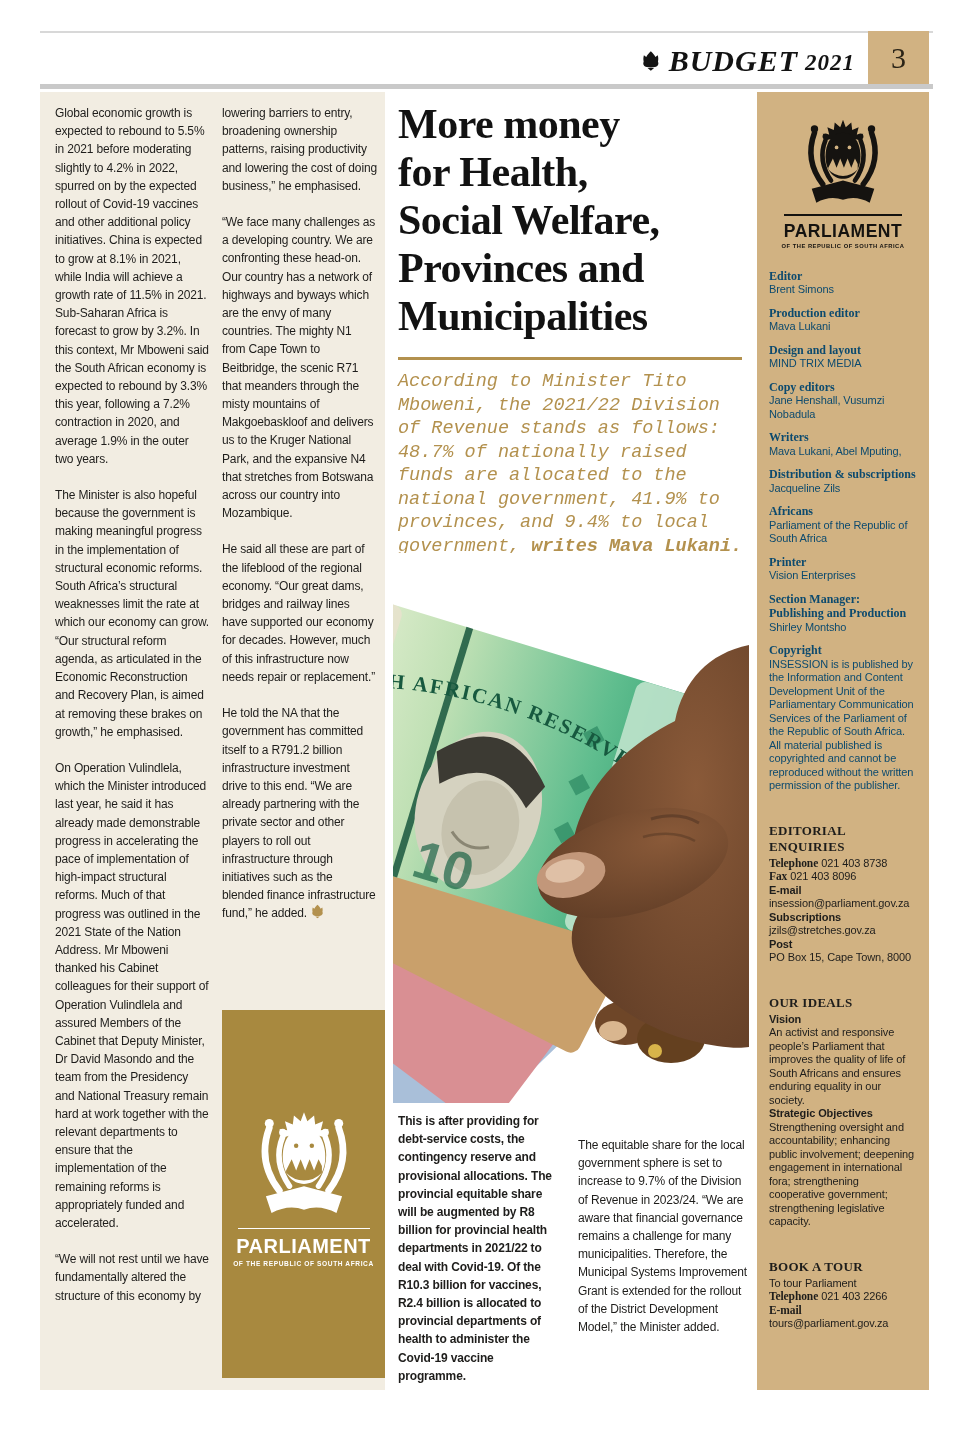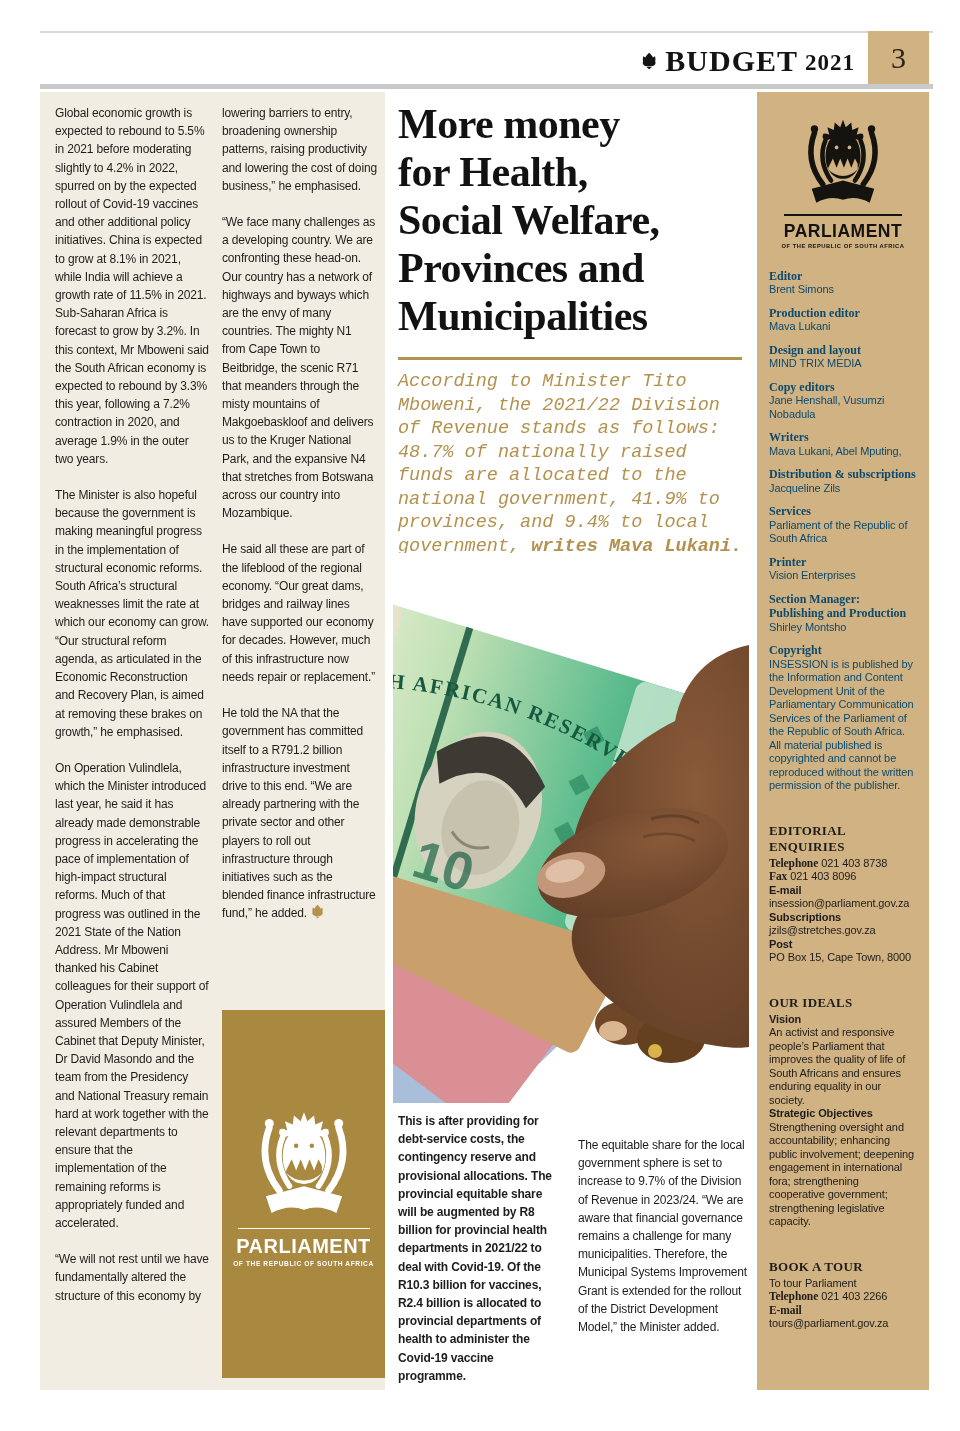--- a/index.html
+++ b/index.html
@@ -7,21 +7,21 @@
   #page {
     position:relative; width:960px; height:1431px; background:#fff;
     font-family:"Liberation Sans", sans-serif; color:#1e1d1b; overflow:hidden;
     margin:0 auto;
   }
   
   .rule-top   { position:absolute; left:40px; top:31px;  width:893px; height:2px; background:#d8d8d8; }
   .rule-head  { position:absolute; left:40px; top:84px;  width:893px; height:5px; background:#c9c9c9; }
   .masthead   { position:absolute; left:640px; top:40px; width:215px; height:42px;
                 display:flex; align-items:center; justify-content:flex-end; gap:7px;
-                font-family:"Liberation Serif", serif; color:#131313; }
+                font-family:"Liberation Serif", serif; color:#131313;font-style:italic; }
   .masthead .brand { font-weight:700; font-size:30px; letter-spacing:1px; }
   .masthead .year  { font-weight:700; font-size:23px; letter-spacing:1px; padding-top:4px; }
   .page-badge { position:absolute; left:868px; top:31px; width:61px; height:53px; background:#d1b282;
                 display:flex; align-items:center; justify-content:center;
                 font-family:"Liberation Serif", serif; font-size:30px; color:#2b2417; }
   .protea { width:24px; height:24px; fill:#141414; }
   .protea.gold { width:15px; height:15px; fill:#b3914e; vertical-align:-2px; margin-left:3px; }
 
   
   .beige   { position:absolute; left:40px;  top:92px; width:345px; height:1298px; background:#f2ede2; }
@@ -292,21 +292,21 @@
         </div>
       <div class="credit">
           <div class="credit-label">Writers</div>
           <div class="credit-value">Mava Lukani, Abel Mputing,</div>
         </div>
       <div class="credit">
           <div class="credit-label">Distribution &amp; subscriptions</div>
           <div class="credit-value">Jacqueline Zils</div>
         </div>
       <div class="credit">
-          <div class="credit-label">Services</div>
+          <div class="credit-label">Africans</div>
           <div class="credit-value">Parliament of the Republic of South Africa</div>
         </div>
       <div class="credit">
           <div class="credit-label">Printer</div>
           <div class="credit-value">Vision Enterprises</div>
         </div>
       <div class="credit">
           <div class="credit-label">Section Manager: Publishing and Production</div>
           <div class="credit-value">Shirley Montsho</div>
         </div>

